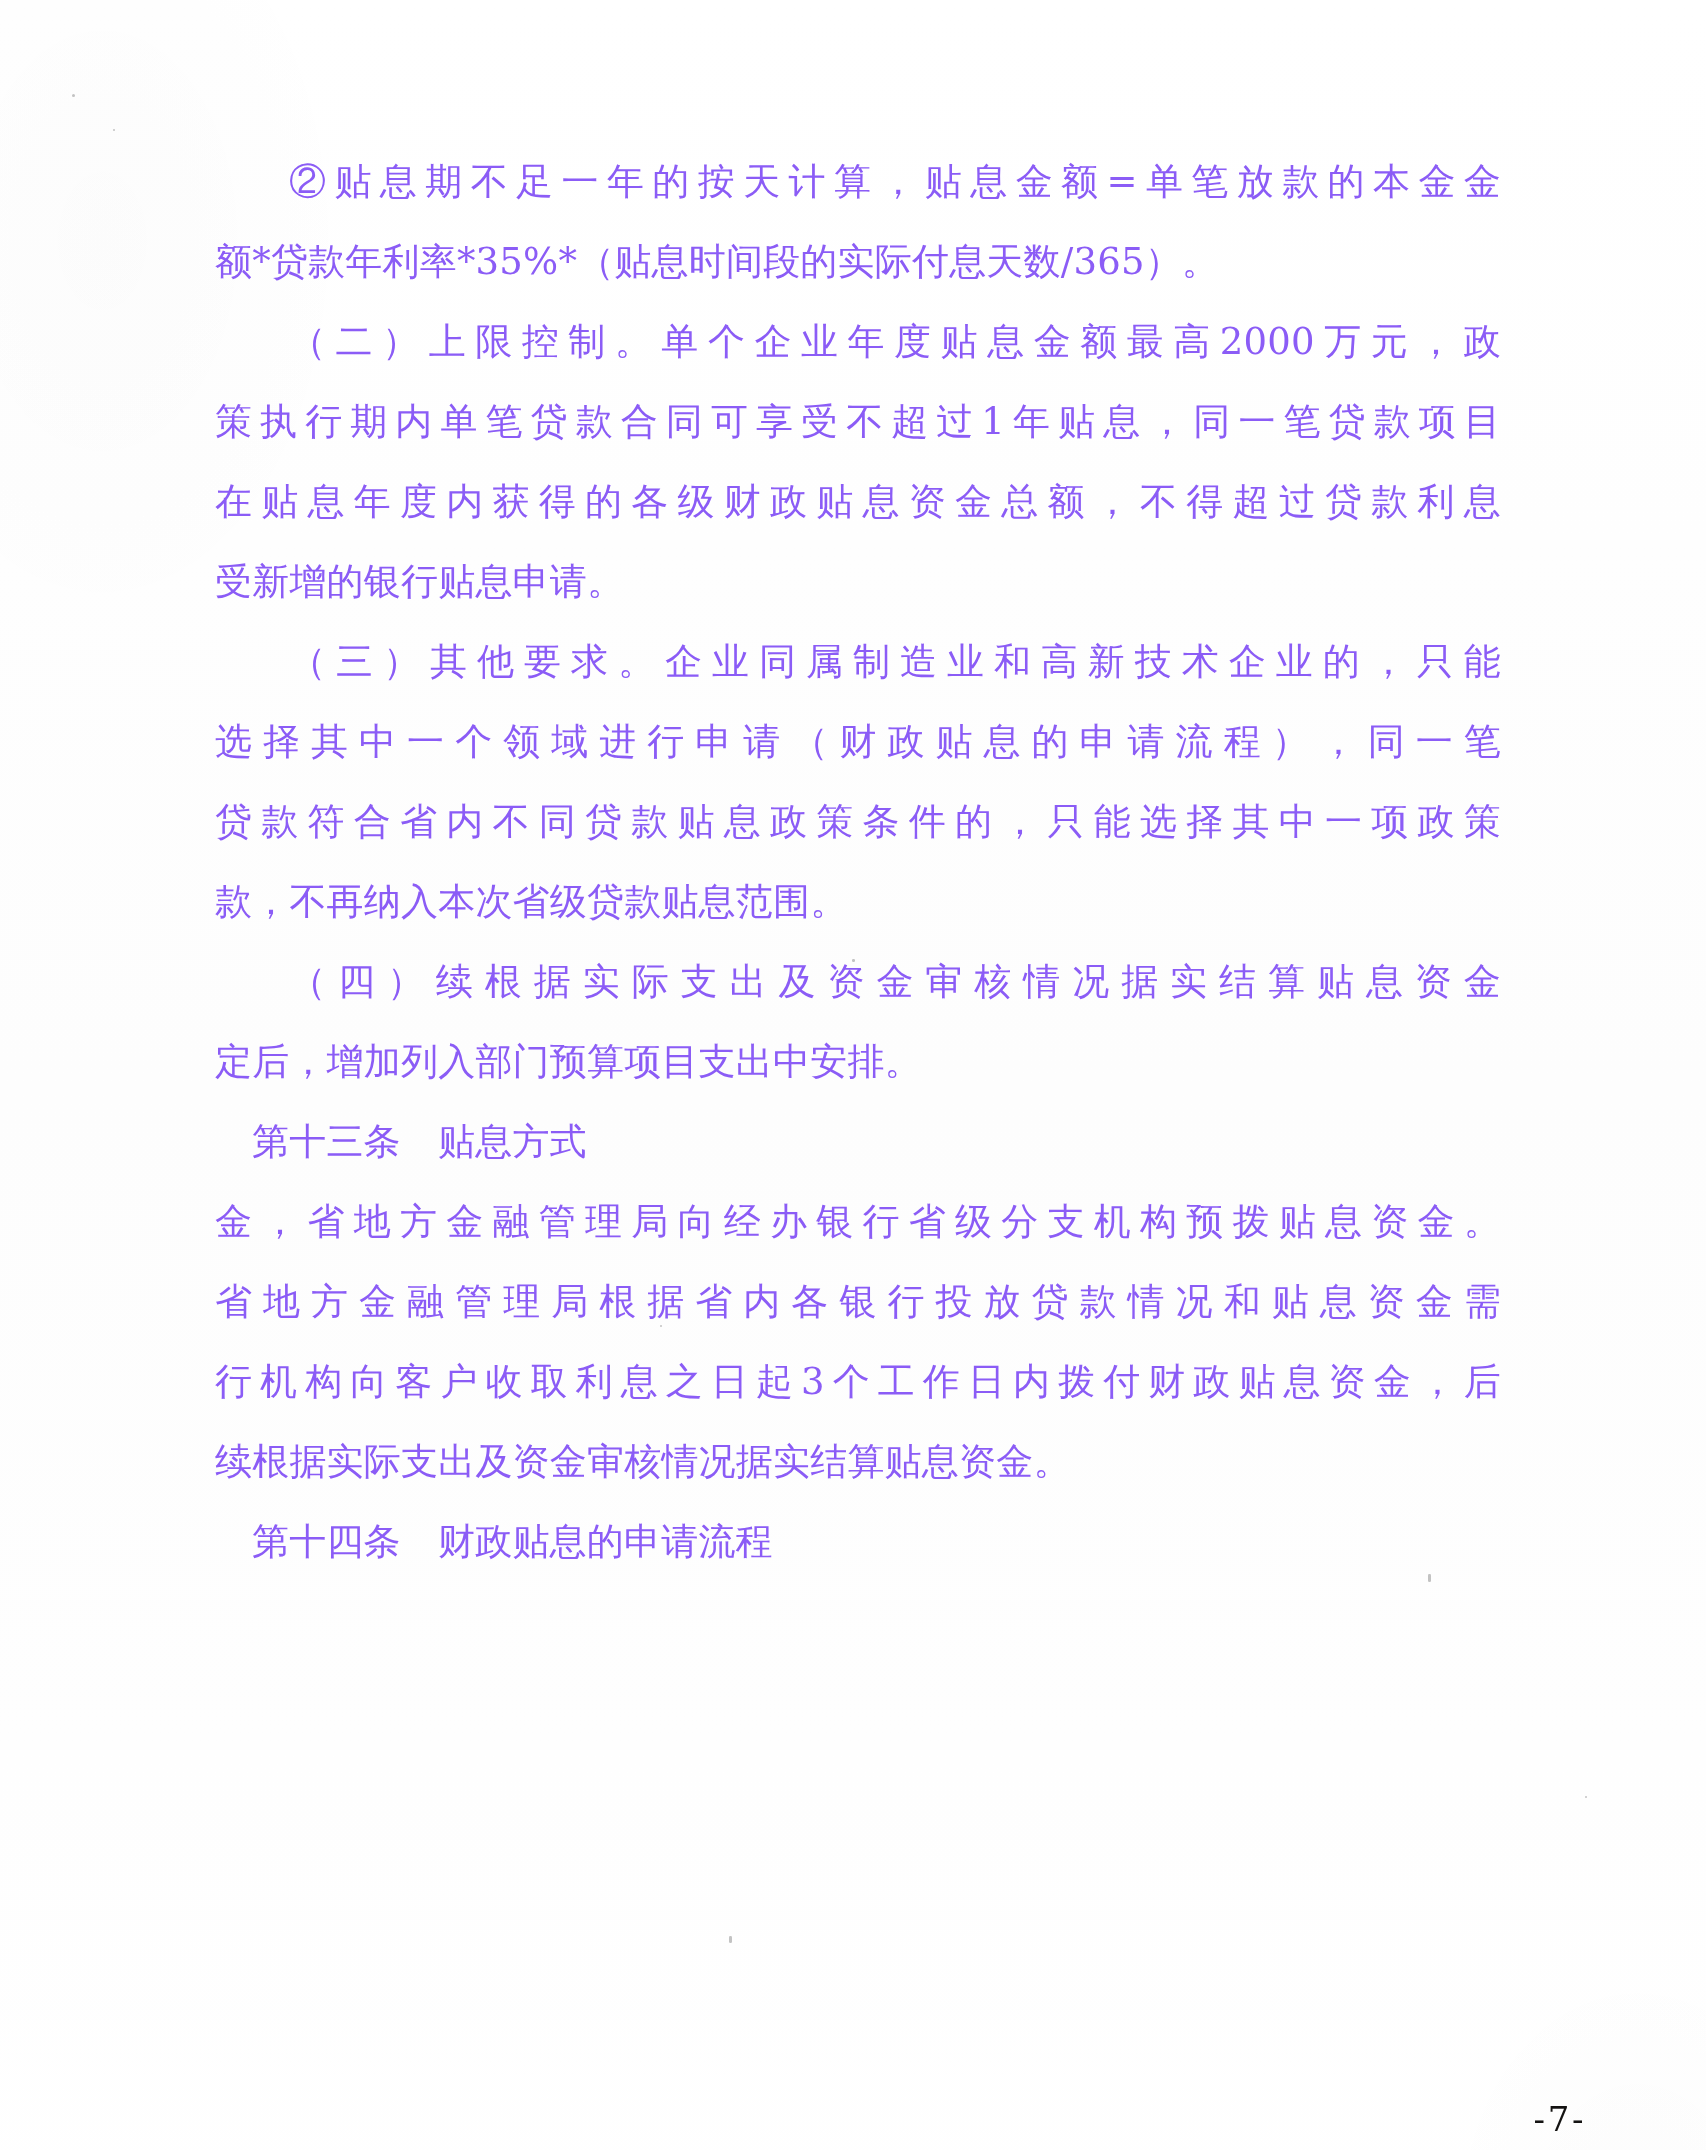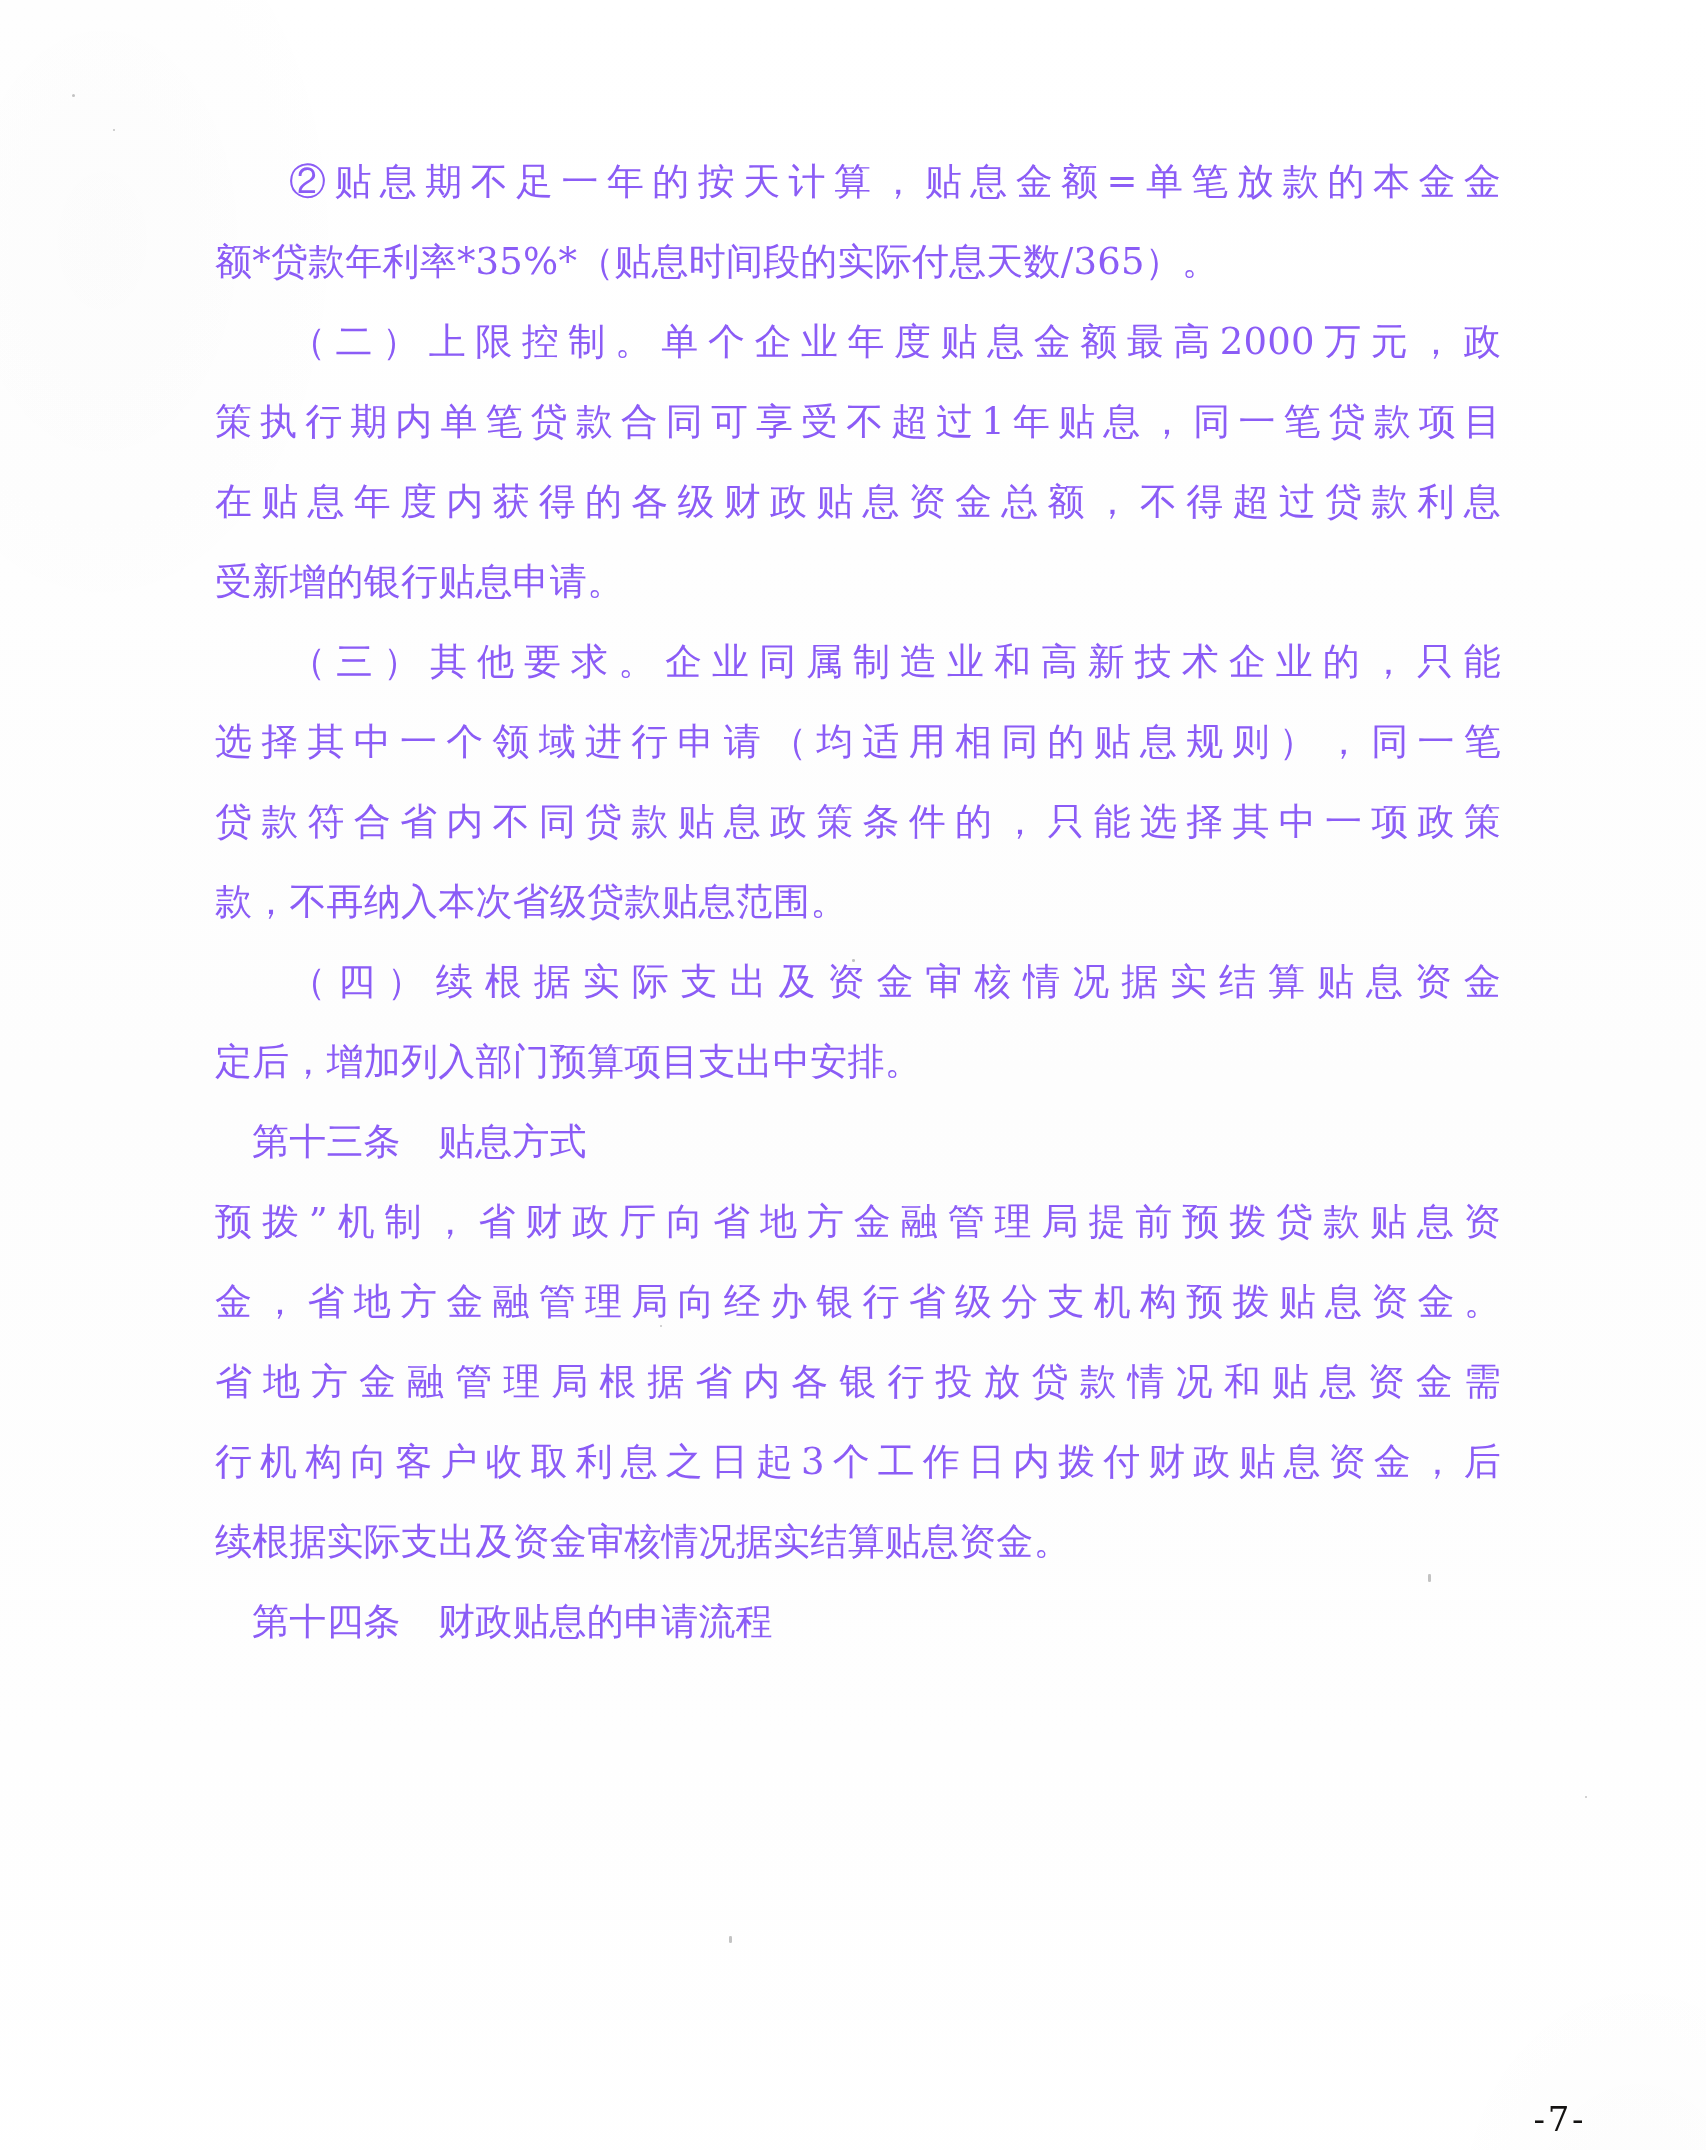--- a/index.html
+++ b/index.html
@@ -87,27 +87,26 @@
   <div class="speck" style="left:1585px;top:1796px;width:2.2px;height:2.2px;"></div>
 
   <div id="body-text">
     <div class="ln just ind2">②贴息期不足一年的按天计算，贴息金额=单笔放款的本金金</div>
     <div class="ln">额*贷款年利率*35%*（贴息时间段的实际付息天数/365）。</div>
     <div class="ln just ind2">（二）上限控制。单个企业年度贴息金额最高2000万元，政</div>
     <div class="ln just">策执行期内单笔贷款合同可享受不超过1年贴息，同一笔贷款项目</div>
     <div class="ln just">在贴息年度内获得的各级财政贴息资金总额，不得超过贷款利息</div>
     <div class="ln">受新增的银行贴息申请。</div>
     <div class="ln just ind2">（三）其他要求。企业同属制造业和高新技术企业的，只能</div>
-    <div class="ln just">选择其中一个领域进行申请（均适用相同的贴息规则），同一笔</div>
+    <div class="ln just">选择其中一个领域进行申请（财政贴息的申请流程），同一笔</div>
     <div class="ln just">贷款符合省内不同贷款贴息政策条件的，只能选择其中一项政策</div>
     <div class="ln">款，不再纳入本次省级贷款贴息范围。</div>
     <div class="ln just ind2">（四）续根据实际支出及资金审核情况据实结算贴息资金</div>
     <div class="ln">定后，增加列入部门预算项目支出中安排。</div>
     <div class="ln ind1">第十三条　贴息方式</div>
-    <div class="ln just">预拨”机制，省财政厅向省地方金融管理局提前预拨贷款贴息资</div>
     <div class="ln just">金，省地方金融管理局向经办银行省级分支机构预拨贴息资金。</div>
     <div class="ln just">省地方金融管理局根据省内各银行投放贷款情况和贴息资金需</div>
     <div class="ln just">行机构向客户收取利息之日起3个工作日内拨付财政贴息资金，后</div>
     <div class="ln">续根据实际支出及资金审核情况据实结算贴息资金。</div>
     <div class="ln ind1">第十四条　财政贴息的申请流程</div>
   </div>
 
   <div id="page-number">-7-</div>
 
 </div>

